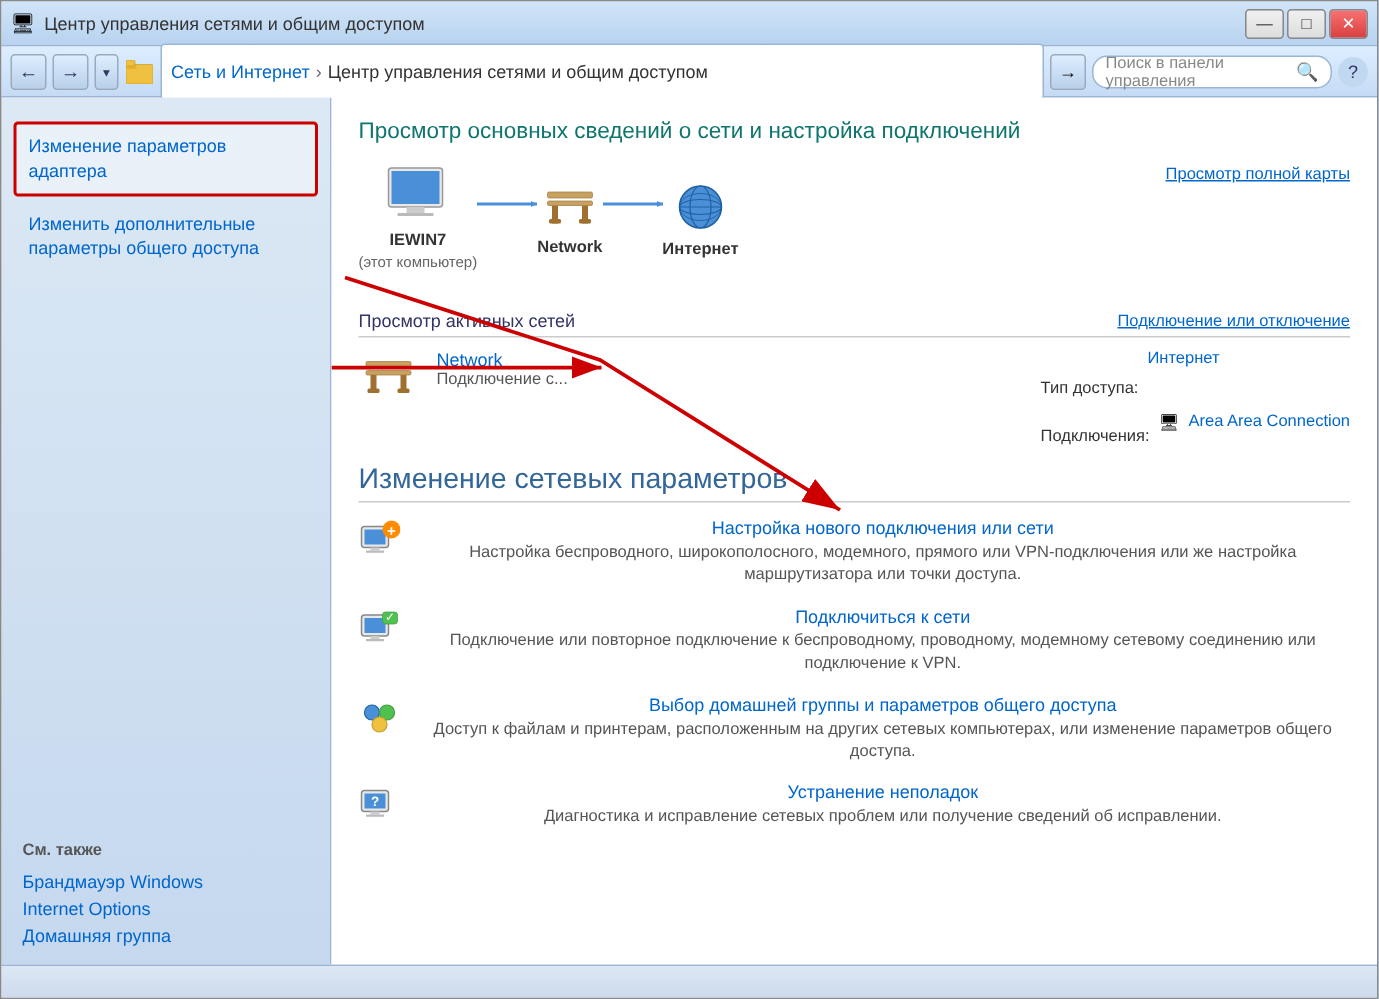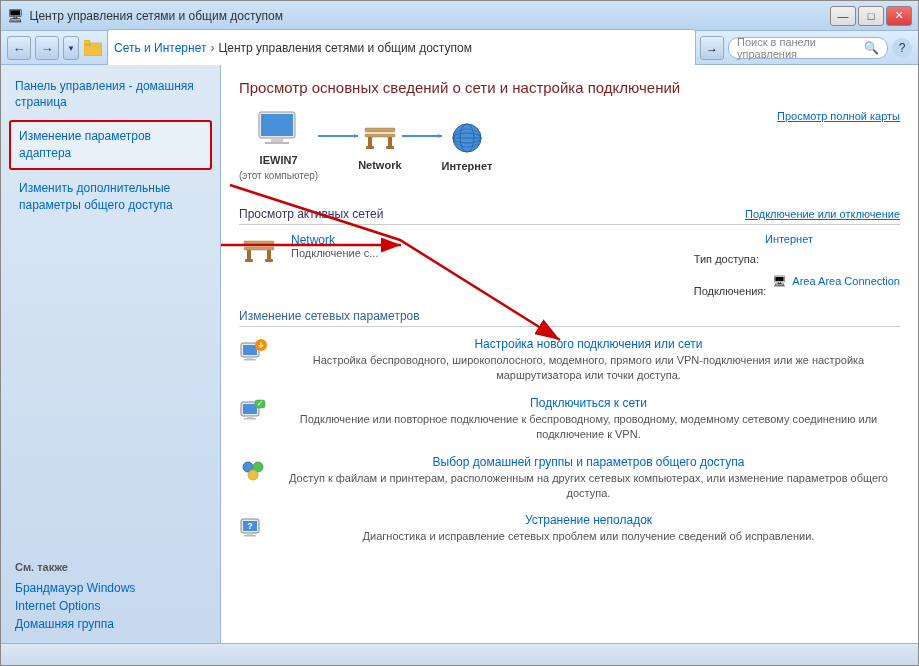--- a/index.html
+++ b/index.html
@@ -196,21 +196,21 @@
       flex: 1;
       background: white;
       padding: 14px 18px;
       overflow-y: auto;
       position: relative;
     }
 
     .page-title {
       font-size: 15px;
       font-weight: normal;
-      color: #7f1d1d;
+      color: #0f766e;
       margin-bottom: 14px;
     }
 
     
     .network-map-section {
       display: flex;
       align-items: center;
       margin-bottom: 12px;
       gap: 0;
     }
@@ -275,21 +275,21 @@
       font-size: 11px;
     }
     .net-detail-label { color: #333; font-weight: normal; margin-top: 20px; }
     .net-detail-val { color: #0066cc; cursor: pointer; }
 
     
     .change-section {
       margin-top: 10px;
     }
     .change-section-title {
-      font-size: 12px;
+      font-size: 19px;
       color: #336699;
       margin-bottom: 10px;
       border-bottom: 1px solid #ccc;
       padding-bottom: 3px;
     }
 
     .setting-item {
       display: flex;
       align-items: flex-start;
       gap: 10px;
@@ -379,21 +379,20 @@
     <div class="search-bar">
       <span style="font-size:11px;color:#888;">Поиск в панели управления</span>
       <span style="margin-left:auto;color:#555;font-size:12px;">🔍</span>
     </div>
     <div class="help-icon">?</div>
   </div>
 
   <div class="main-area">
 
     <div class="sidebar">
-      <div class="sidebar-top-link">Панель управления - домашняя страница</div>
 
       <div class="sidebar-highlighted">Изменение параметров адаптера</div>
 
       <div class="sidebar-link">Изменить дополнительные параметры общего доступа</div>
 
       <div class="sidebar-spacer"></div>
 
       <div class="sidebar-see-also">См. также</div>
       <div class="sidebar-bottom-link">Брандмауэр Windows</div>
       <div class="sidebar-bottom-link">Internet Options</div>

